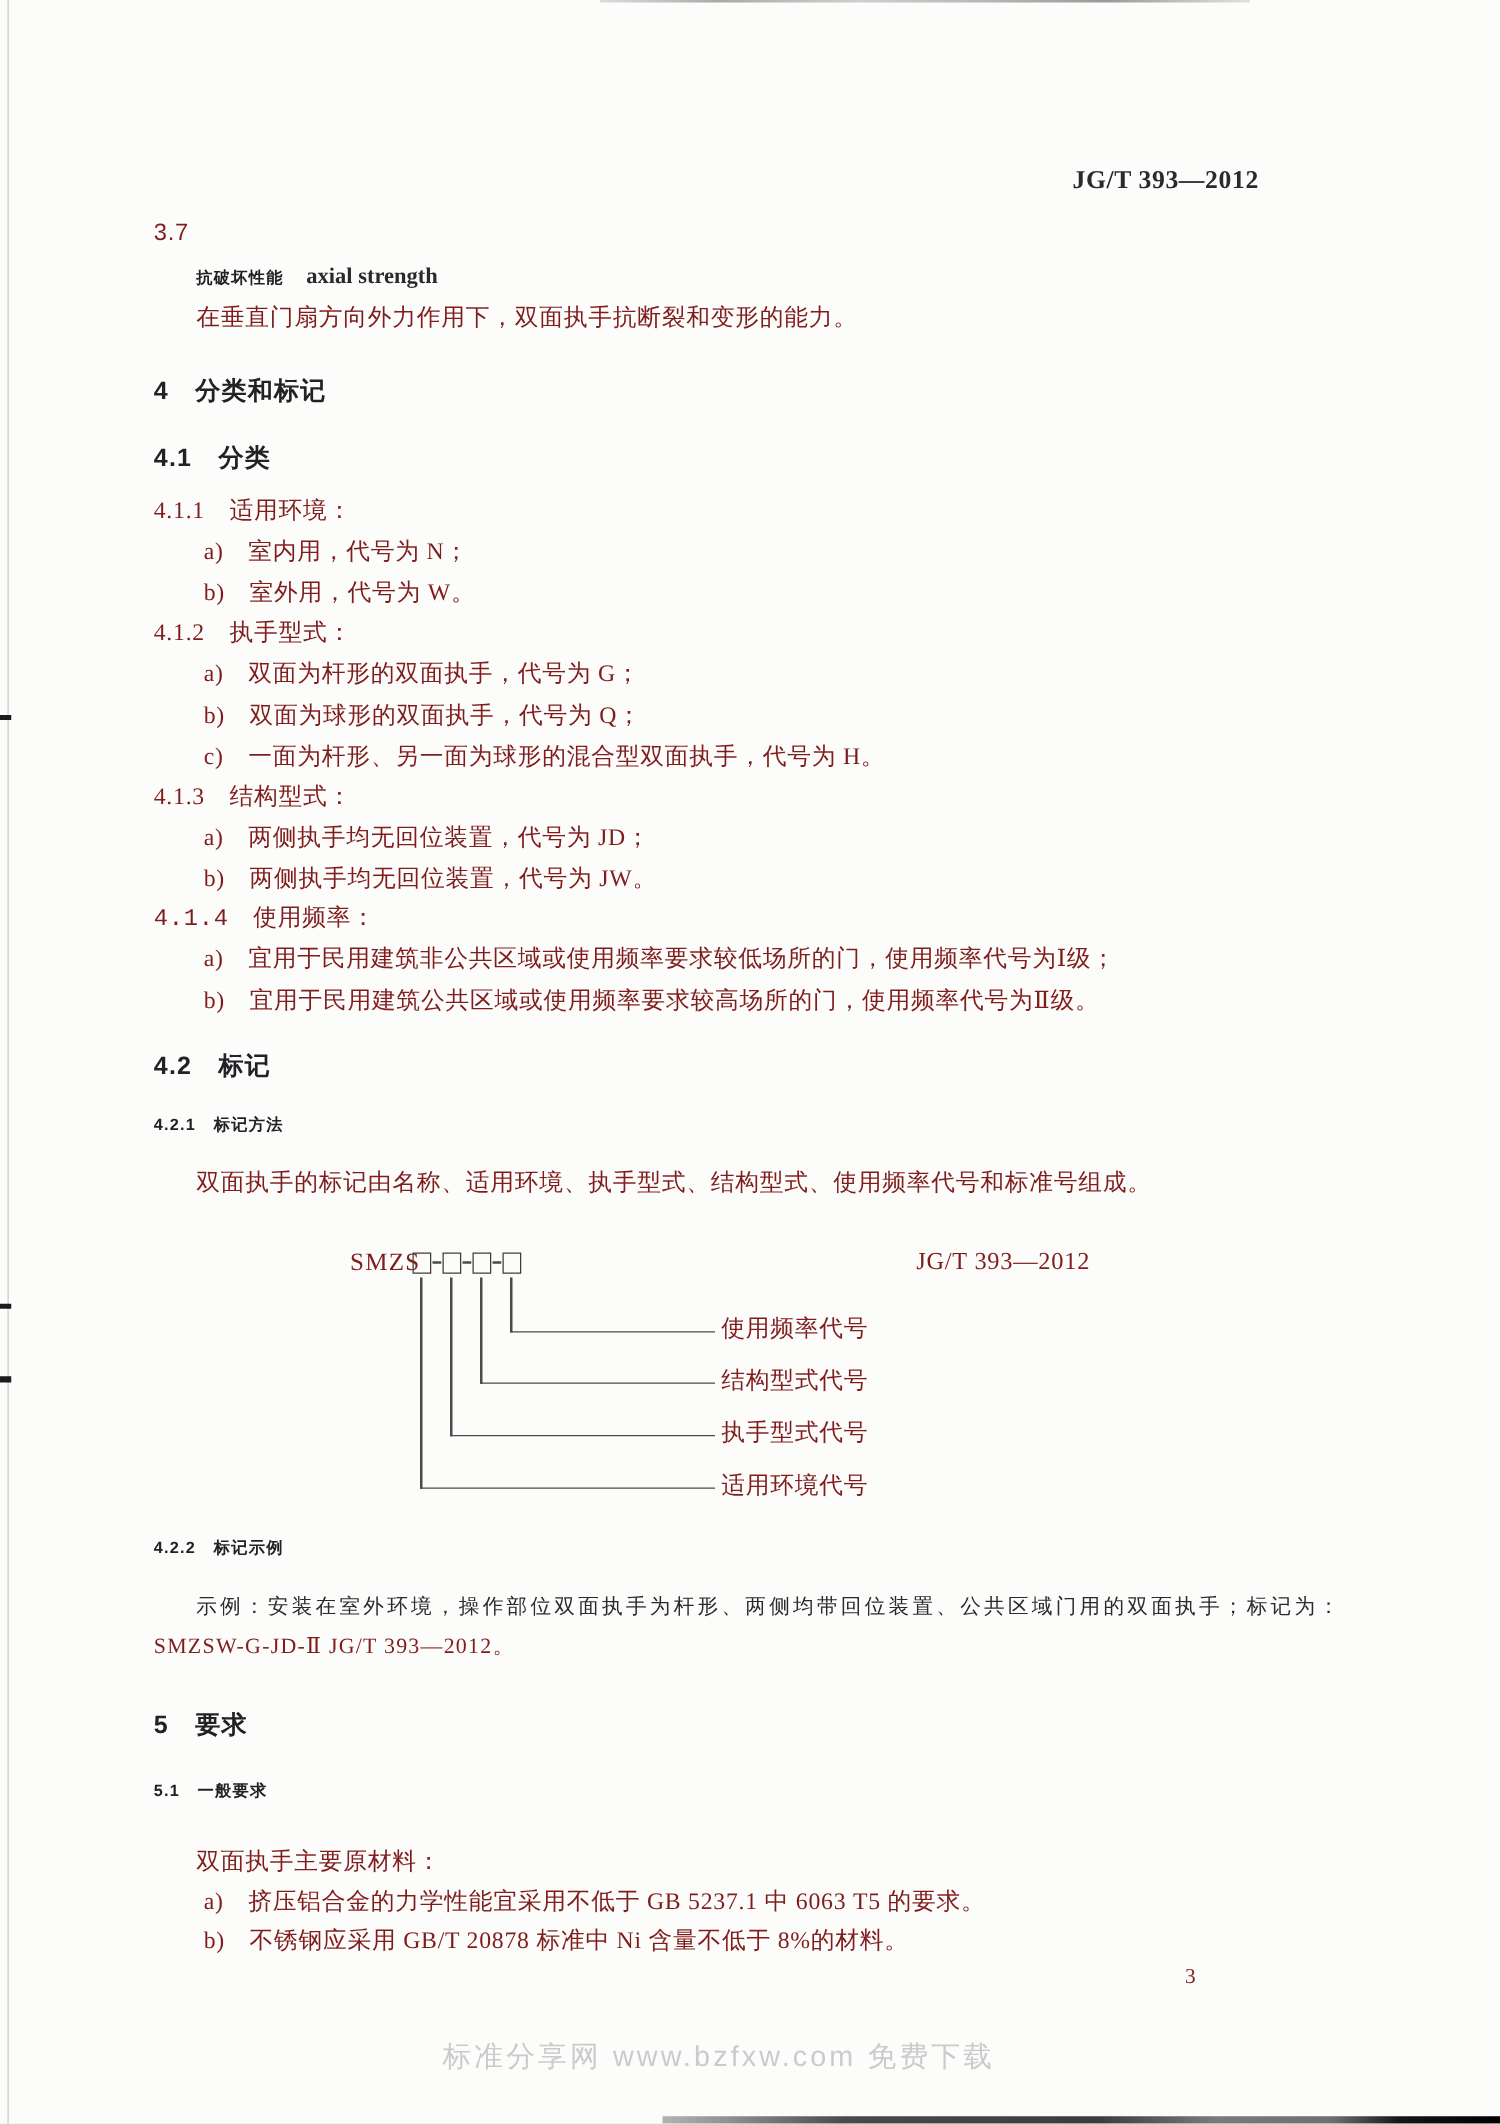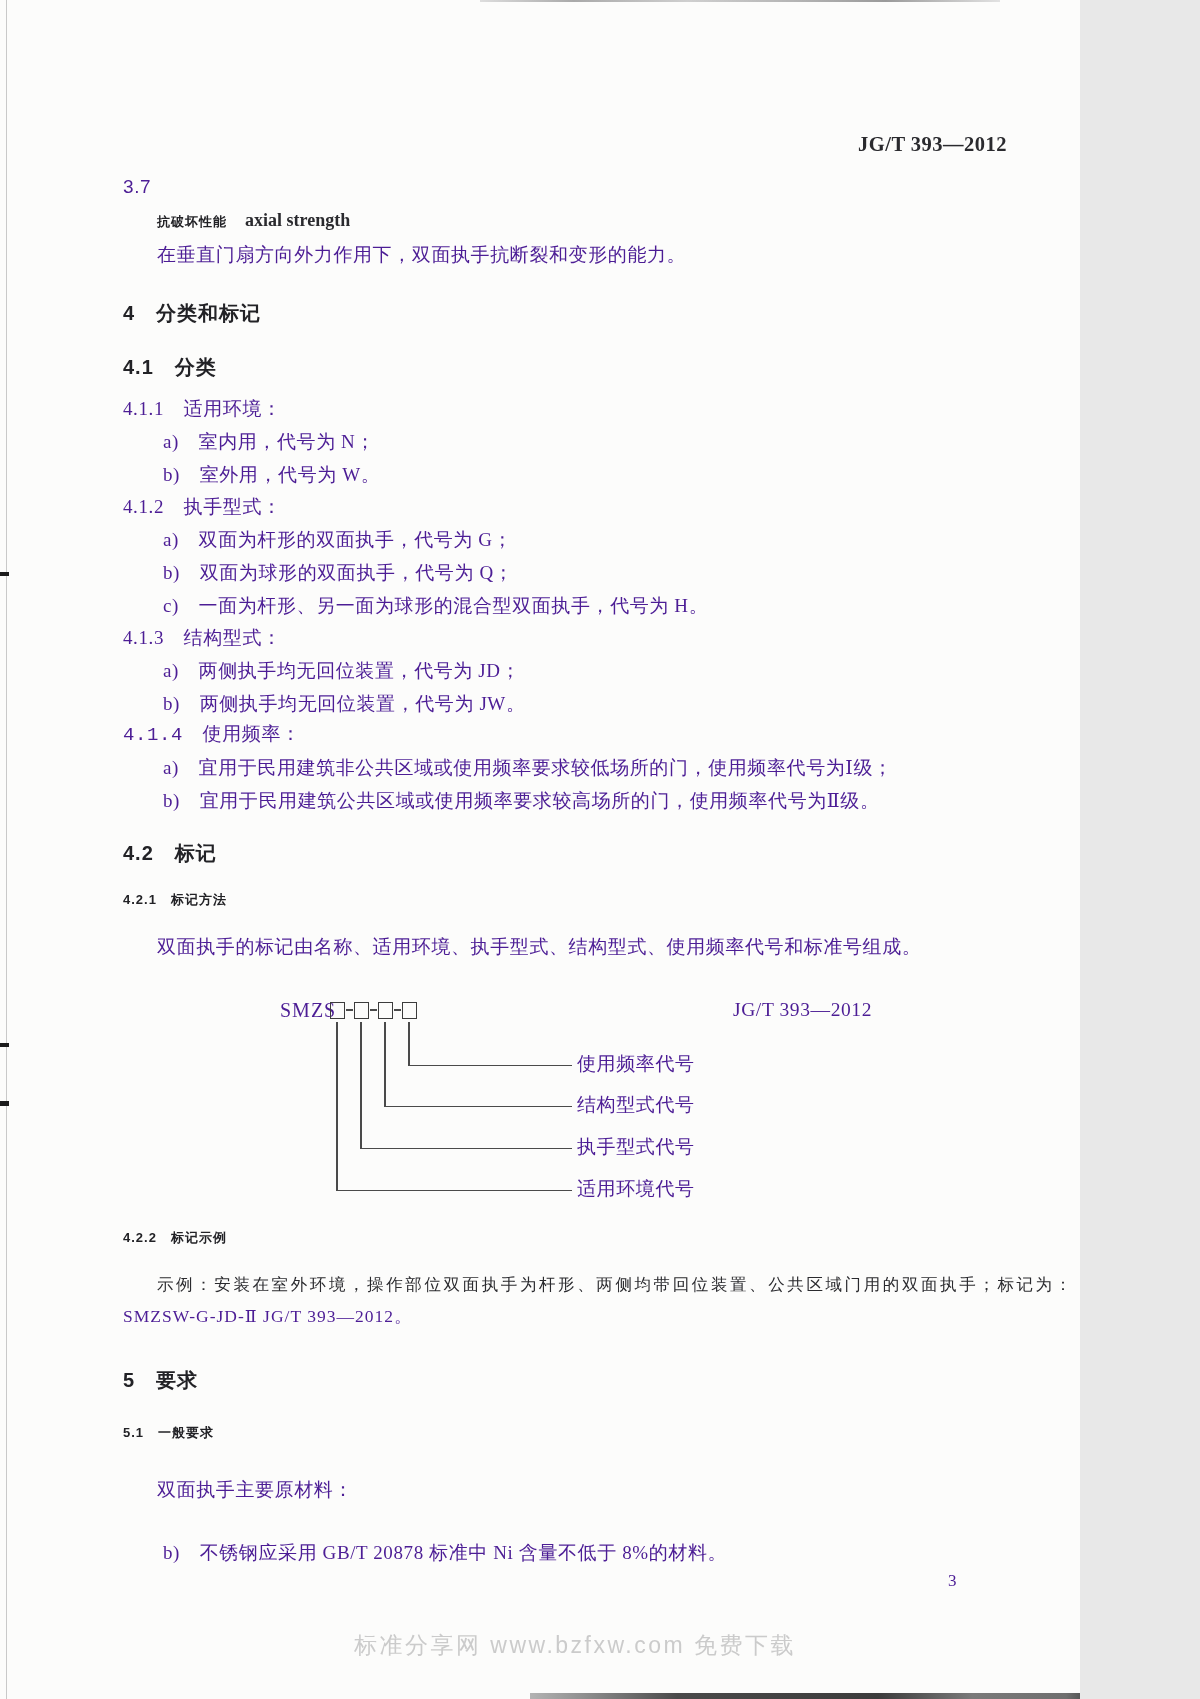--- a/index.html
+++ b/index.html
@@ -1,27 +1,27 @@
 <!DOCTYPE html>
 <html><head>
 <meta charset="utf-8">
 <style>
   html,body{margin:0;padding:0;background:#e8e8e8;}
   .page{
     position:relative;
-    width:1080px;height:1699px;
+    width:1200px;height:1699px;
     background:#fcfcfb;
     overflow:hidden;
     font-family:"Liberation Serif","DejaVu Serif",serif;
     color:#2a2a2e;
   }
   .abs{position:absolute;white-space:nowrap;}
   .body-text{
     font-family:"Liberation Serif","DejaVu Serif",serif;
-    font-size:19px;line-height:1;letter-spacing:0.6px;color:#4c1d95;
+    font-size:19px;line-height:1;letter-spacing:0.6px;color:#7f1d1d;
   }
   .heading{
     font-family:"Liberation Sans","DejaVu Sans",sans-serif;
     font-weight:700;font-size:20px;line-height:1;letter-spacing:1px;color:#222226;
   }
   .heading-sm{
     font-family:"Liberation Sans","DejaVu Sans",sans-serif;
     font-weight:700;font-size:13px;line-height:1;letter-spacing:1px;color:#222226;
   }
   .serif-bold{font-weight:600;}
@@ -107,19 +107,20 @@
   <div class="abs body-text" style="left:577px;top:1137px;">执手型式代号</div>
   <div class="abs body-text" style="left:577px;top:1179px;">适用环境代号</div>
 
   <div class="abs heading-sm" style="left:123px;top:1231px;">4.2.2　标记示例</div>
   <div class="abs small-note" style="left:157px;top:1277px;">示例：安装在室外环境，操作部位双面执手为杆形、两侧均带回位装置、公共区域门用的双面执手；标记为：</div>
   <div class="abs body-text" style="left:123px;top:1308px;font-size:17.5px;letter-spacing:1px;">SMZSW-G-JD-Ⅱ JG/T 393—2012。</div>
 
   <div class="abs heading" style="left:123px;top:1370px;">5　要求</div>
   <div class="abs heading-sm" style="left:123px;top:1426px;">5.1　一般要求</div>
   <div class="abs body-text" style="left:157px;top:1480px;">双面执手主要原材料：</div>
+  <div class="abs body-text" style="left:163px;top:1512px;">a)　挤压铝合金的力学性能宜采用不低于 GB 5237.1 中 6063 T5 的要求。</div>
   <div class="abs body-text" style="left:163px;top:1543px;">b)　不锈钢应采用 GB/T 20878 标准中 Ni 含量不低于 8%的材料。</div>
 
   <div class="abs body-text" style="left:948px;top:1572px;font-size:17px;">3</div>
   <div class="abs watermark" style="left:170px;top:1630px;width:810px;text-align:center;white-space:nowrap;">标准分享网  www.bzfxw.com  免费下载</div>
 
   <div class="abs" style="left:530px;bottom:0;width:670px;height:6px;background:linear-gradient(to right,#b3b3b3 0%,#8f8f8f 8%,#4a4a4a 22%,#3c3c3c 52%,#7a7a7a 66%,#6f6f6f 80%,#161616 88%,#000 100%);"></div>
 </div>
 
 </body></html>

